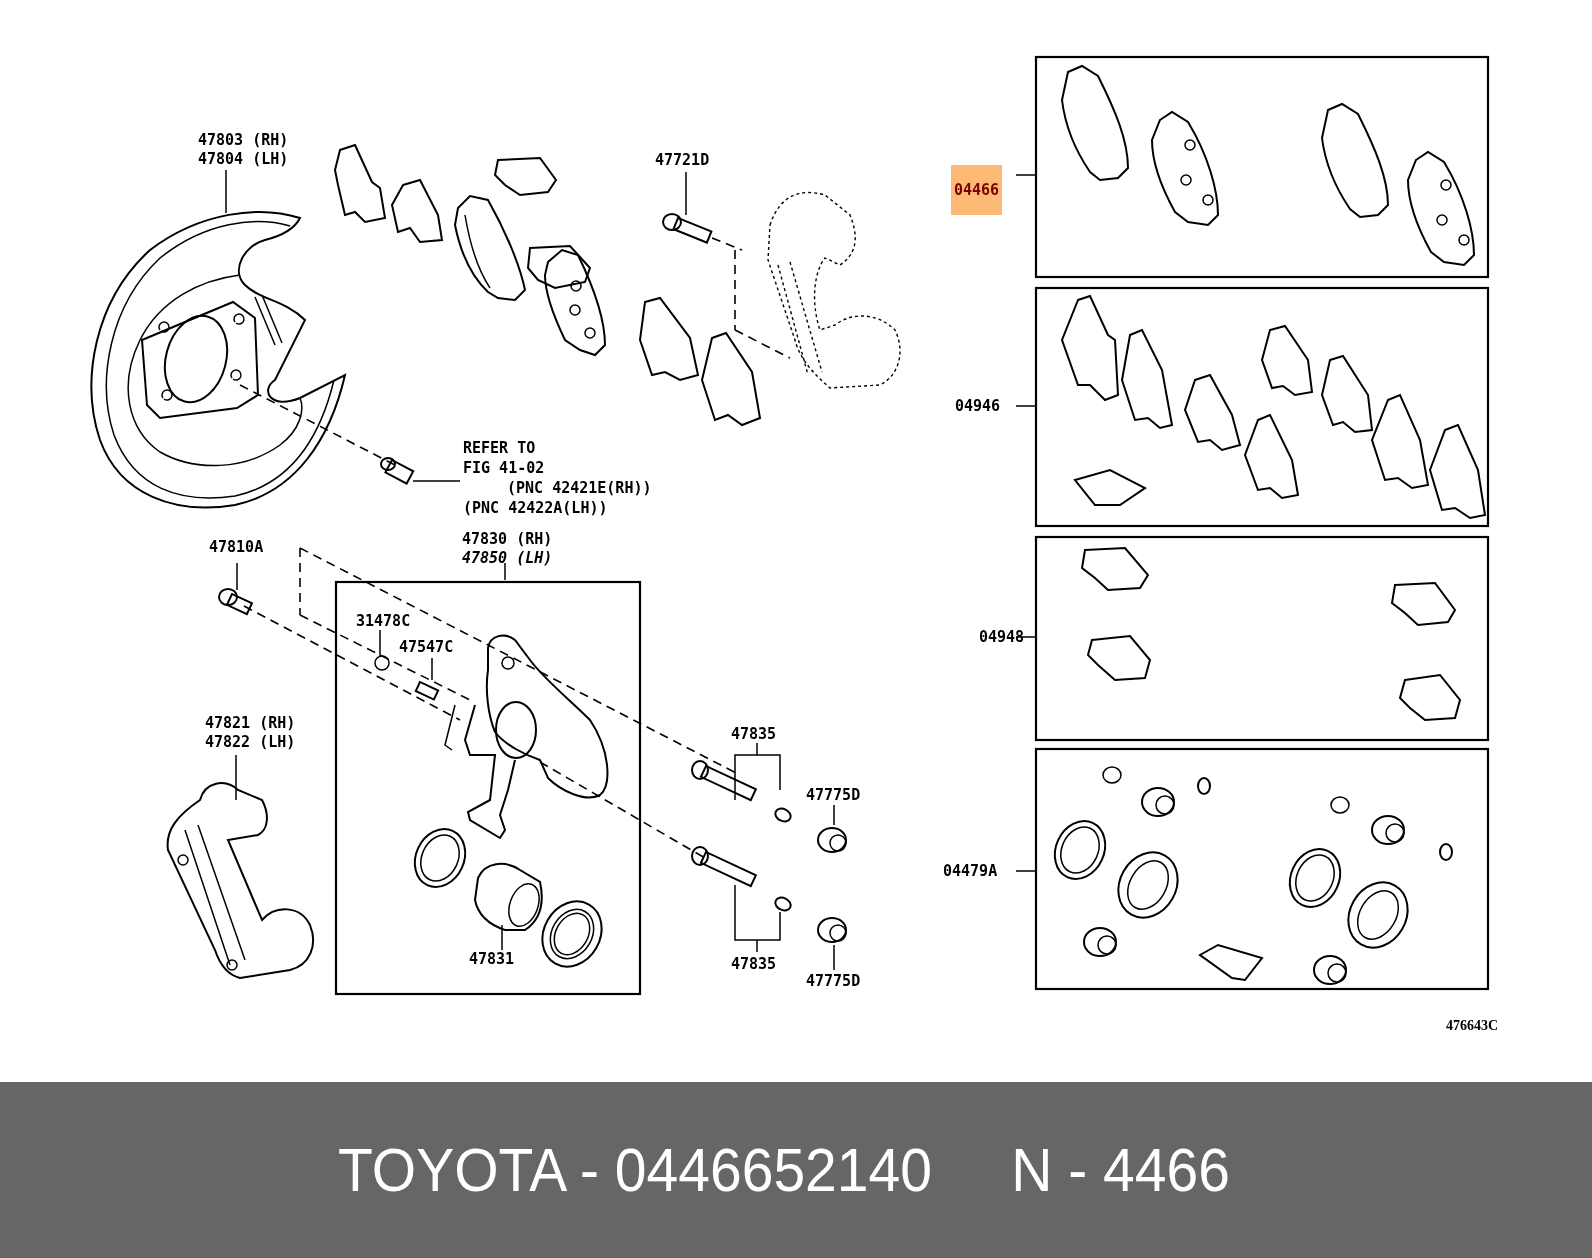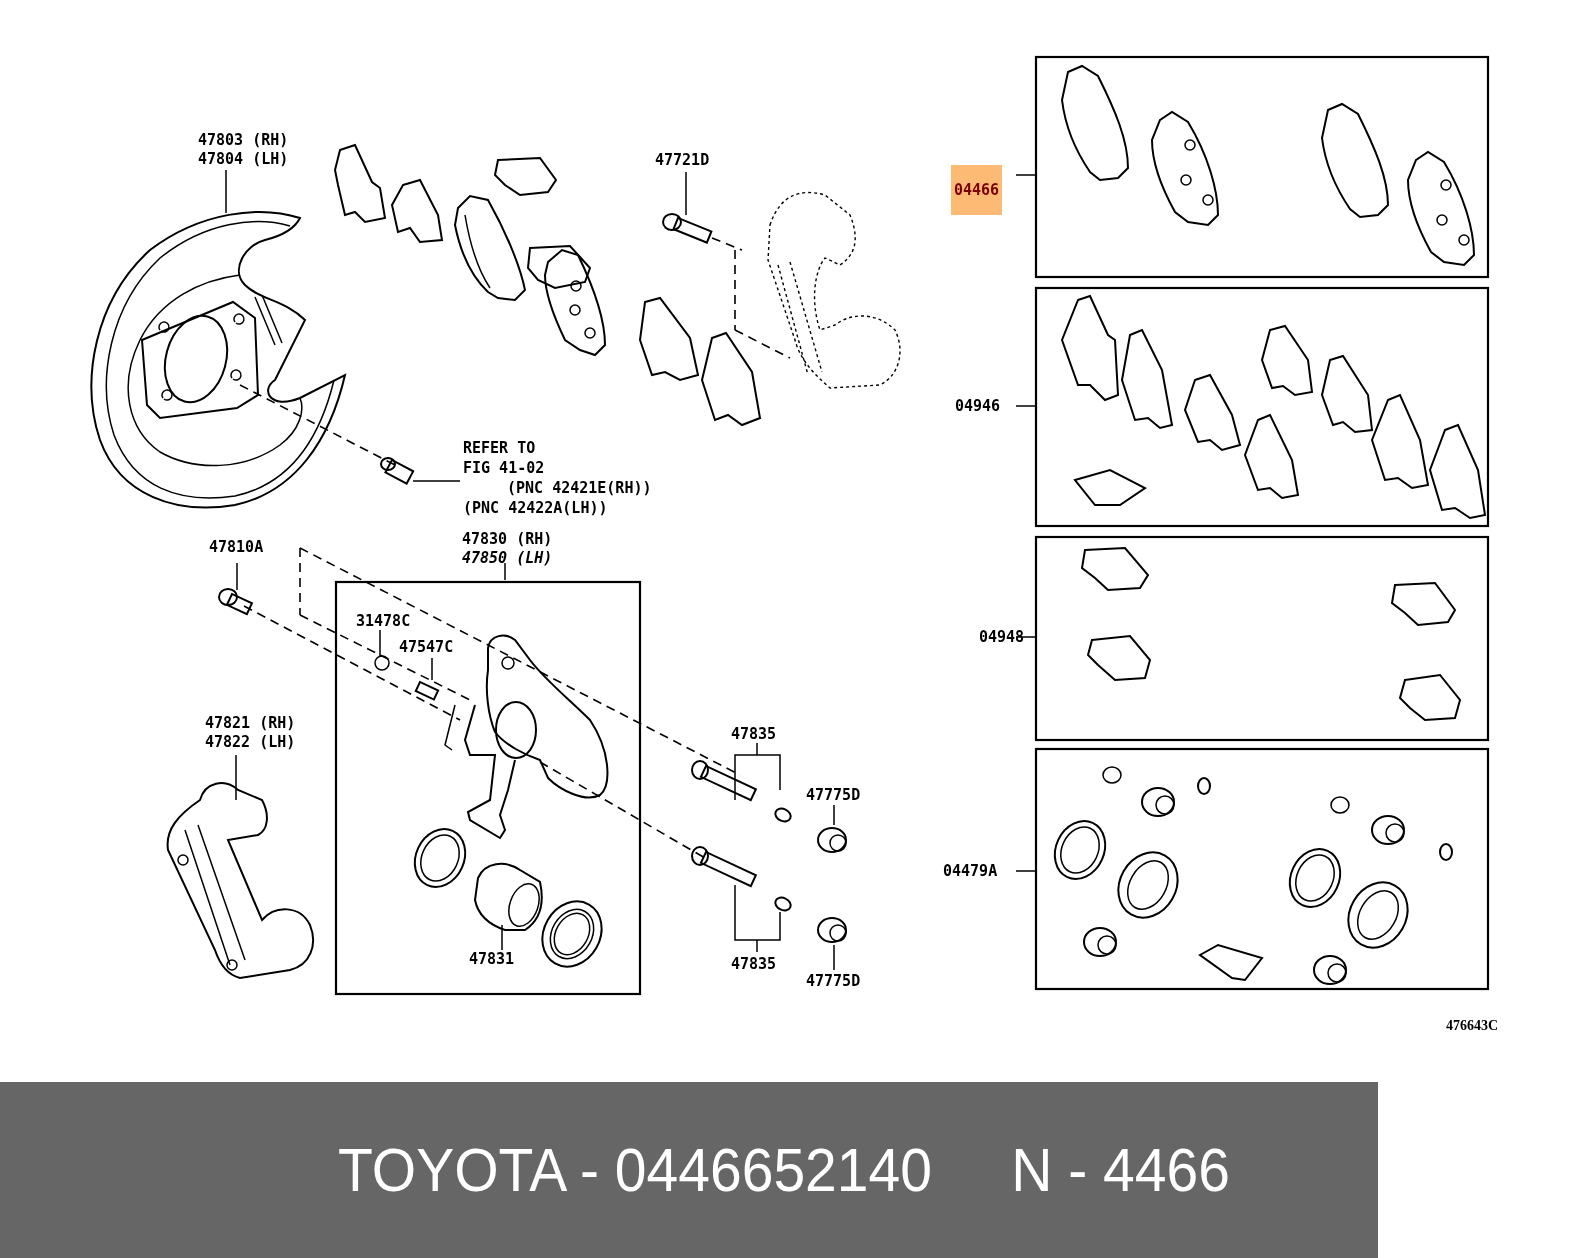--- a/index.html
+++ b/index.html
@@ -3,21 +3,21 @@
 <meta charset="utf-8">
 <style>
   html, body { margin:0; padding:0; background:#ffffff; }
   body { width:1592px; height:1258px; position:relative; overflow:hidden; font-family:"DejaVu Serif", serif; }
   #canvas { position:absolute; left:0; top:0; width:1592px; height:902px; background:#fff; }
   svg.art { position:absolute; left:0; top:0; width:1592px; height:1082px; }
   .lbl { position:absolute; font-family:"DejaVu Sans Mono", "Liberation Mono", monospace; font-weight:bold; font-size:15px; color:#000; line-height:18px; white-space:nowrap; letter-spacing:0px; }
   .lbl.hl { background:#fdba74; color:#7a0000; padding:16px 3px; }
   .lbl.ref { font-family:Liberation Serif, serif; font-weight:bold; font-size:14px; }
   .lbl.refer { font-size:15px; line-height:20px; }
-  #footer { position:absolute; left:0; top:1082px; width:1378px; height:176px; background:#666666; }
+  #footer { position:absolute; left:0; top:1082px; width:1592px; height:176px; background:#666666; }
   #footer-text { position:absolute; left:0; width:1568px; top:52px; text-align:center; color:#ffffff; font-family:"Liberation Sans", sans-serif; font-size:62px; letter-spacing:0px; transform:scaleX(0.92); transform-origin:784px 0; white-space:pre; }
   .pad { fill:none; stroke:#000; stroke-width:2; }
   .thin { fill:none; stroke:#000; stroke-width:1.5; }
   .dash { fill:none; stroke:#000; stroke-width:1.6; stroke-dasharray:9 6; }
   .dot { fill:none; stroke:#000; stroke-width:1.4; stroke-dasharray:3 3; }
   .box { fill:none; stroke:#000; stroke-width:2.2; }
 </style>
 </head>
 <body>
 

